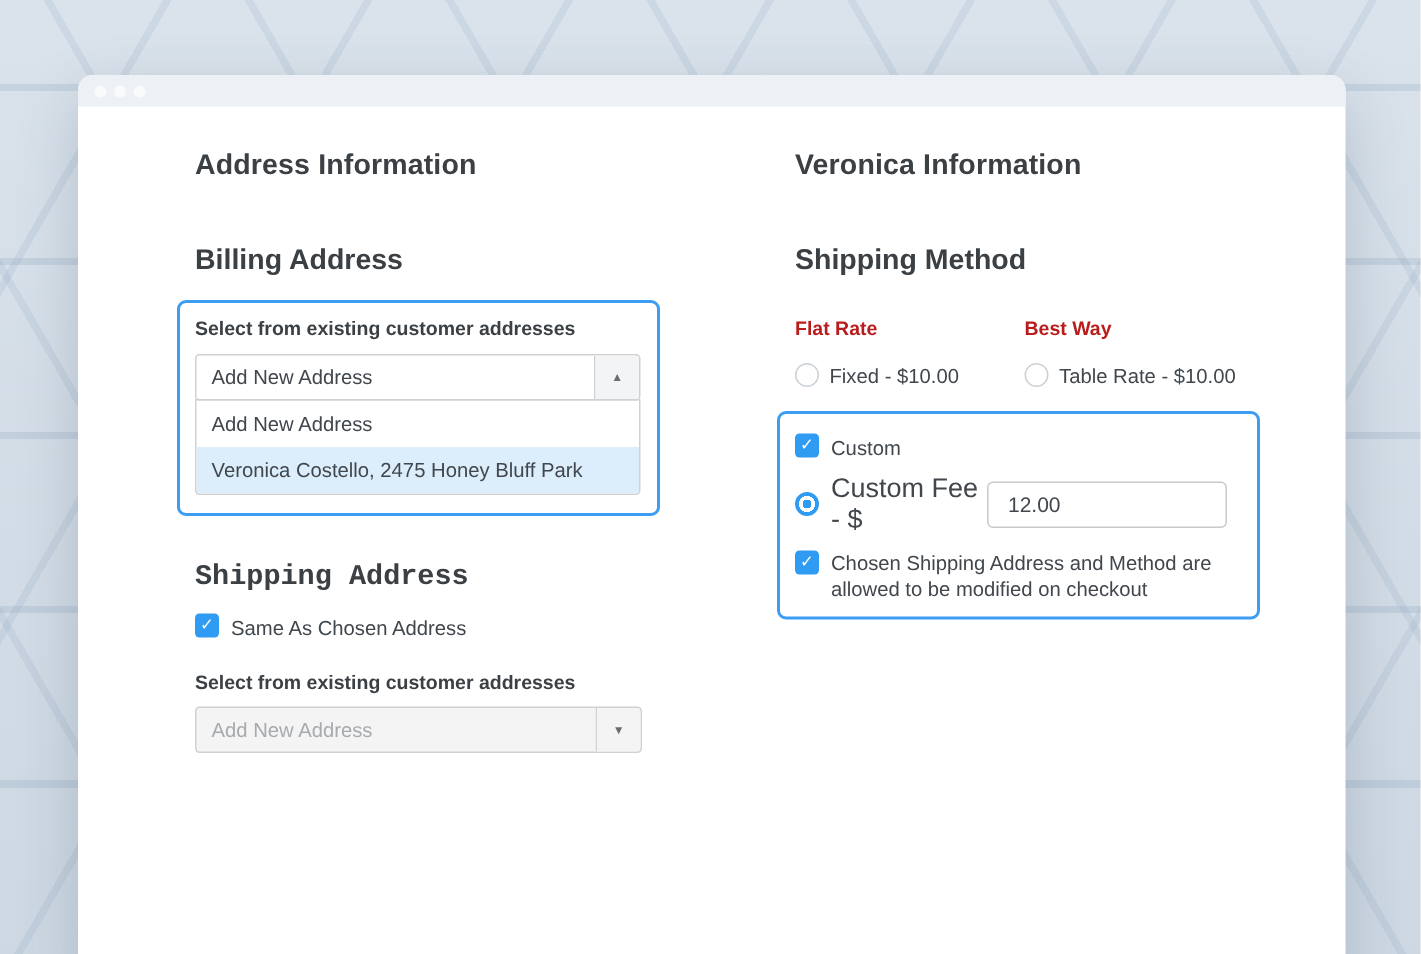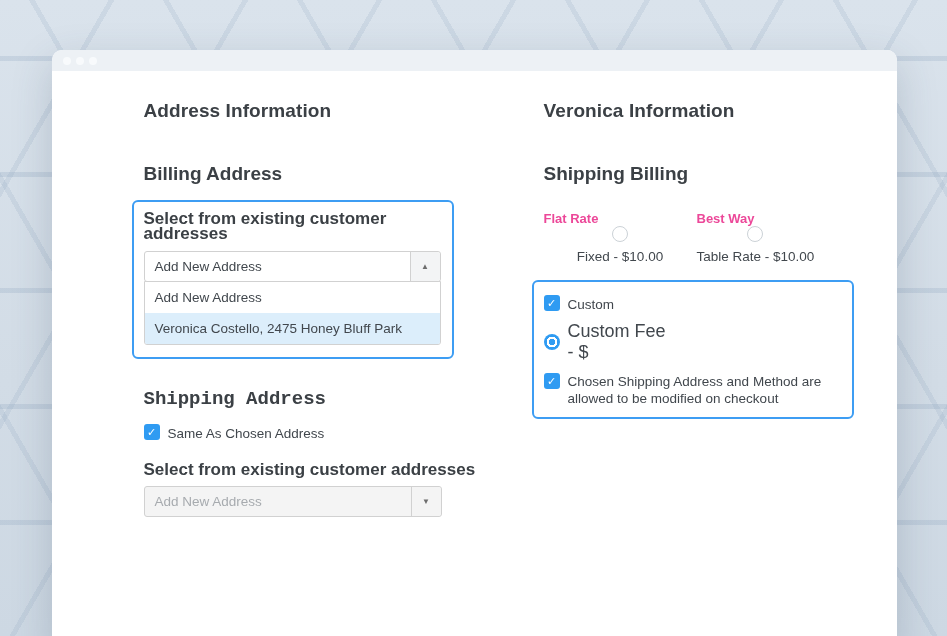--- a/index.html
+++ b/index.html
@@ -19,27 +19,27 @@
     position: absolute; left: 52px; top: 50px; width: 845px; height: 600px;
     background: #fff; border-radius: 10px 10px 0 0;
     box-shadow: 0 14px 40px rgba(55, 75, 95, .22);
   }
   .titlebar {
     height: 21px; background: #edf1f5; border-radius: 10px 10px 0 0;
     display: flex; align-items: center; padding-left: 11px; gap: 5px;
   }
   .tdot { width: 8px; height: 8px; border-radius: 50%; background: #f8fafc; }
 
-  .content { display: flex; padding: 29px 0 0 78px; justify-content: center; }
+  .content { display: flex; padding: 29px 0 0 78px; }
   .col-left { width: 360px; flex: 0 0 360px; }
   .col-right { margin-left: 40px; width: 340px; }
 
   h1 { font-size: 19px; line-height: 22px; font-weight: 700; margin: 0; color: #3b4045; letter-spacing: .1px; }
   h2 { font-size: 19px; line-height: 17px; font-weight: 700; margin: 0; color: #3b4045; }
-  .field-label { font-size: 17px; line-height: 15px; font-weight: 700; color: #3b4045; display: block; }
+  .field-label { font-size: 13px; line-height: 15px; font-weight: 700; color: #3b4045; display: block; }
 
   .hl-box {
     border: 2px solid #3d9df3; border-radius: 6px; background: #fff;
     margin-left: -12px;
   }
   .billing-box { margin-top: 18px; width: 322px; padding: 9px 11px 12px 10px; }
 
   .select {
     position: relative; height: 31px; border: 1px solid #d1d1d1; border-radius: 3px;
     background: #fff; display: flex; align-items: center;
@@ -73,22 +73,22 @@
   .radio.checked {
     border: none;
     background: radial-gradient(circle, #2f9bf2 0 3px, #fff 3px 5.5px, #2f9bf2 5.5px);
   }
 
   .check-row { display: flex; align-items: flex-start; gap: 8px; font-size: 13.5px; line-height: 17px; }
   .check-row .row-text { padding-top: 0.5px; }
 
   .methods { display: flex; margin-top: 29px; }
   .method-col1 { width: 153px; }
-  .method-name { font-size: 13px; line-height: 15px; font-weight: 700; color: #ec4899; }
-  .radio-row { display: flex; align-items: center; gap: 7px; margin-top: 0; font-size: 13.5px; flex-direction: column; }
+  .method-name { font-size: 13px; line-height: 15px; font-weight: 700; color: #b91c1c; }
+  .radio-row { display: flex; align-items: center; gap: 7px; margin-top: 16px; font-size: 13.5px; }
 
   .custom-box { margin-top: 16px; width: 322px; padding: 13px 12px 10px 10px; }
   .fee-row { display: flex; align-items: center; margin-top: 14px; height: 31px; }
   .fee-row .fee-label { font-size: 18px; margin-left: 8px; width: 104px; }
   .fee-input {
     width: 160px; height: 31px; border: 1px solid #c9c9c9; border-radius: 4px;
     font-family: "Liberation Sans", sans-serif; font-size: 14px; color: #41474d;
     padding: 0 0 0 13px; outline: none; background: #fff;
   }
   .modify-row { margin-top: 15px; }
@@ -145,21 +145,21 @@
 
       <div class="select disabled mt-ship-select">
         <span>Add New Address</span>
         <span class="arrow-seg">▼</span>
       </div>
     </div>
 
     <div class="col-right">
       <h1>Veronica Information</h1>
 
-      <h2 class="mt-billing-h2">Shipping Billing</h2>
+      <h2 class="mt-billing-h2">Shipping Method</h2>
 
       <div class="methods">
         <div class="method-col1">
           <div class="method-name">Flat Rate</div>
           <div class="radio-row">
             <span class="radio"></span>
             <span>Fixed - $10.00</span>
           </div>
         </div>
         <div>
@@ -175,20 +175,21 @@
         <div class="check-row">
           <span class="checkbox">
             <span>✓</span>
           </span>
           <span class="row-text">Custom</span>
         </div>
 
         <div class="fee-row">
           <span class="radio checked"></span>
           <span class="fee-label">Custom Fee - $</span>
+          <input class="fee-input" type="text" value="12.00" style="">
         </div>
 
         <div class="check-row modify-row">
           <span class="checkbox">
             <span>✓</span>
           </span>
           <span class="row-text">Chosen Shipping Address and Method are allowed to be modified on checkout</span>
         </div>
       </div>
     </div>

